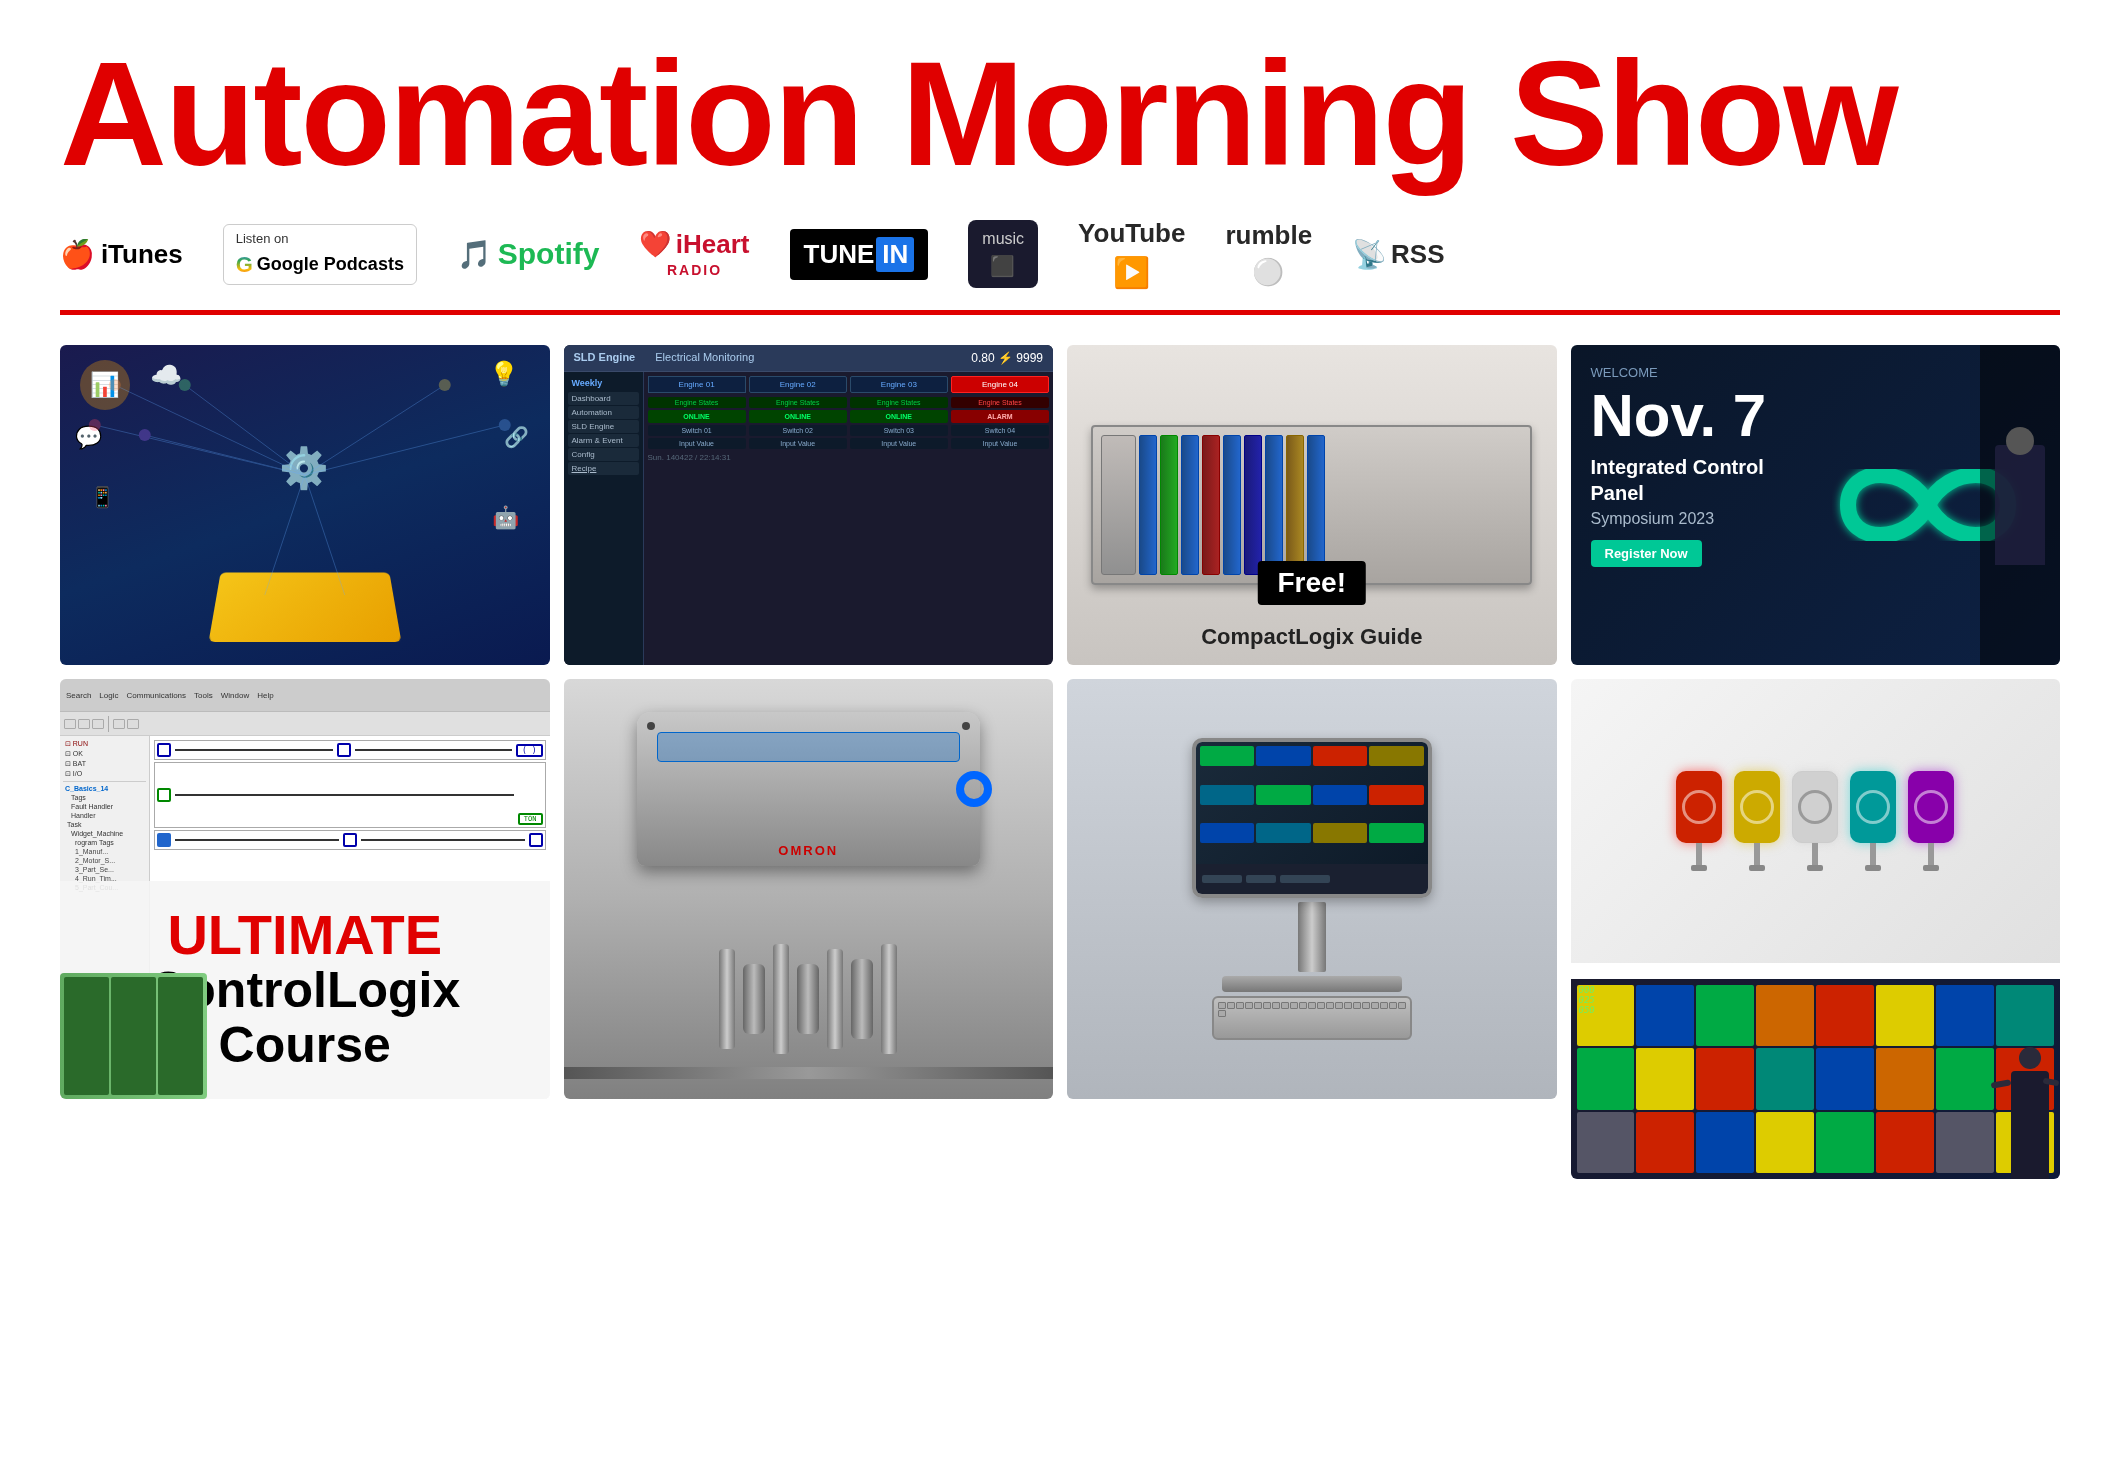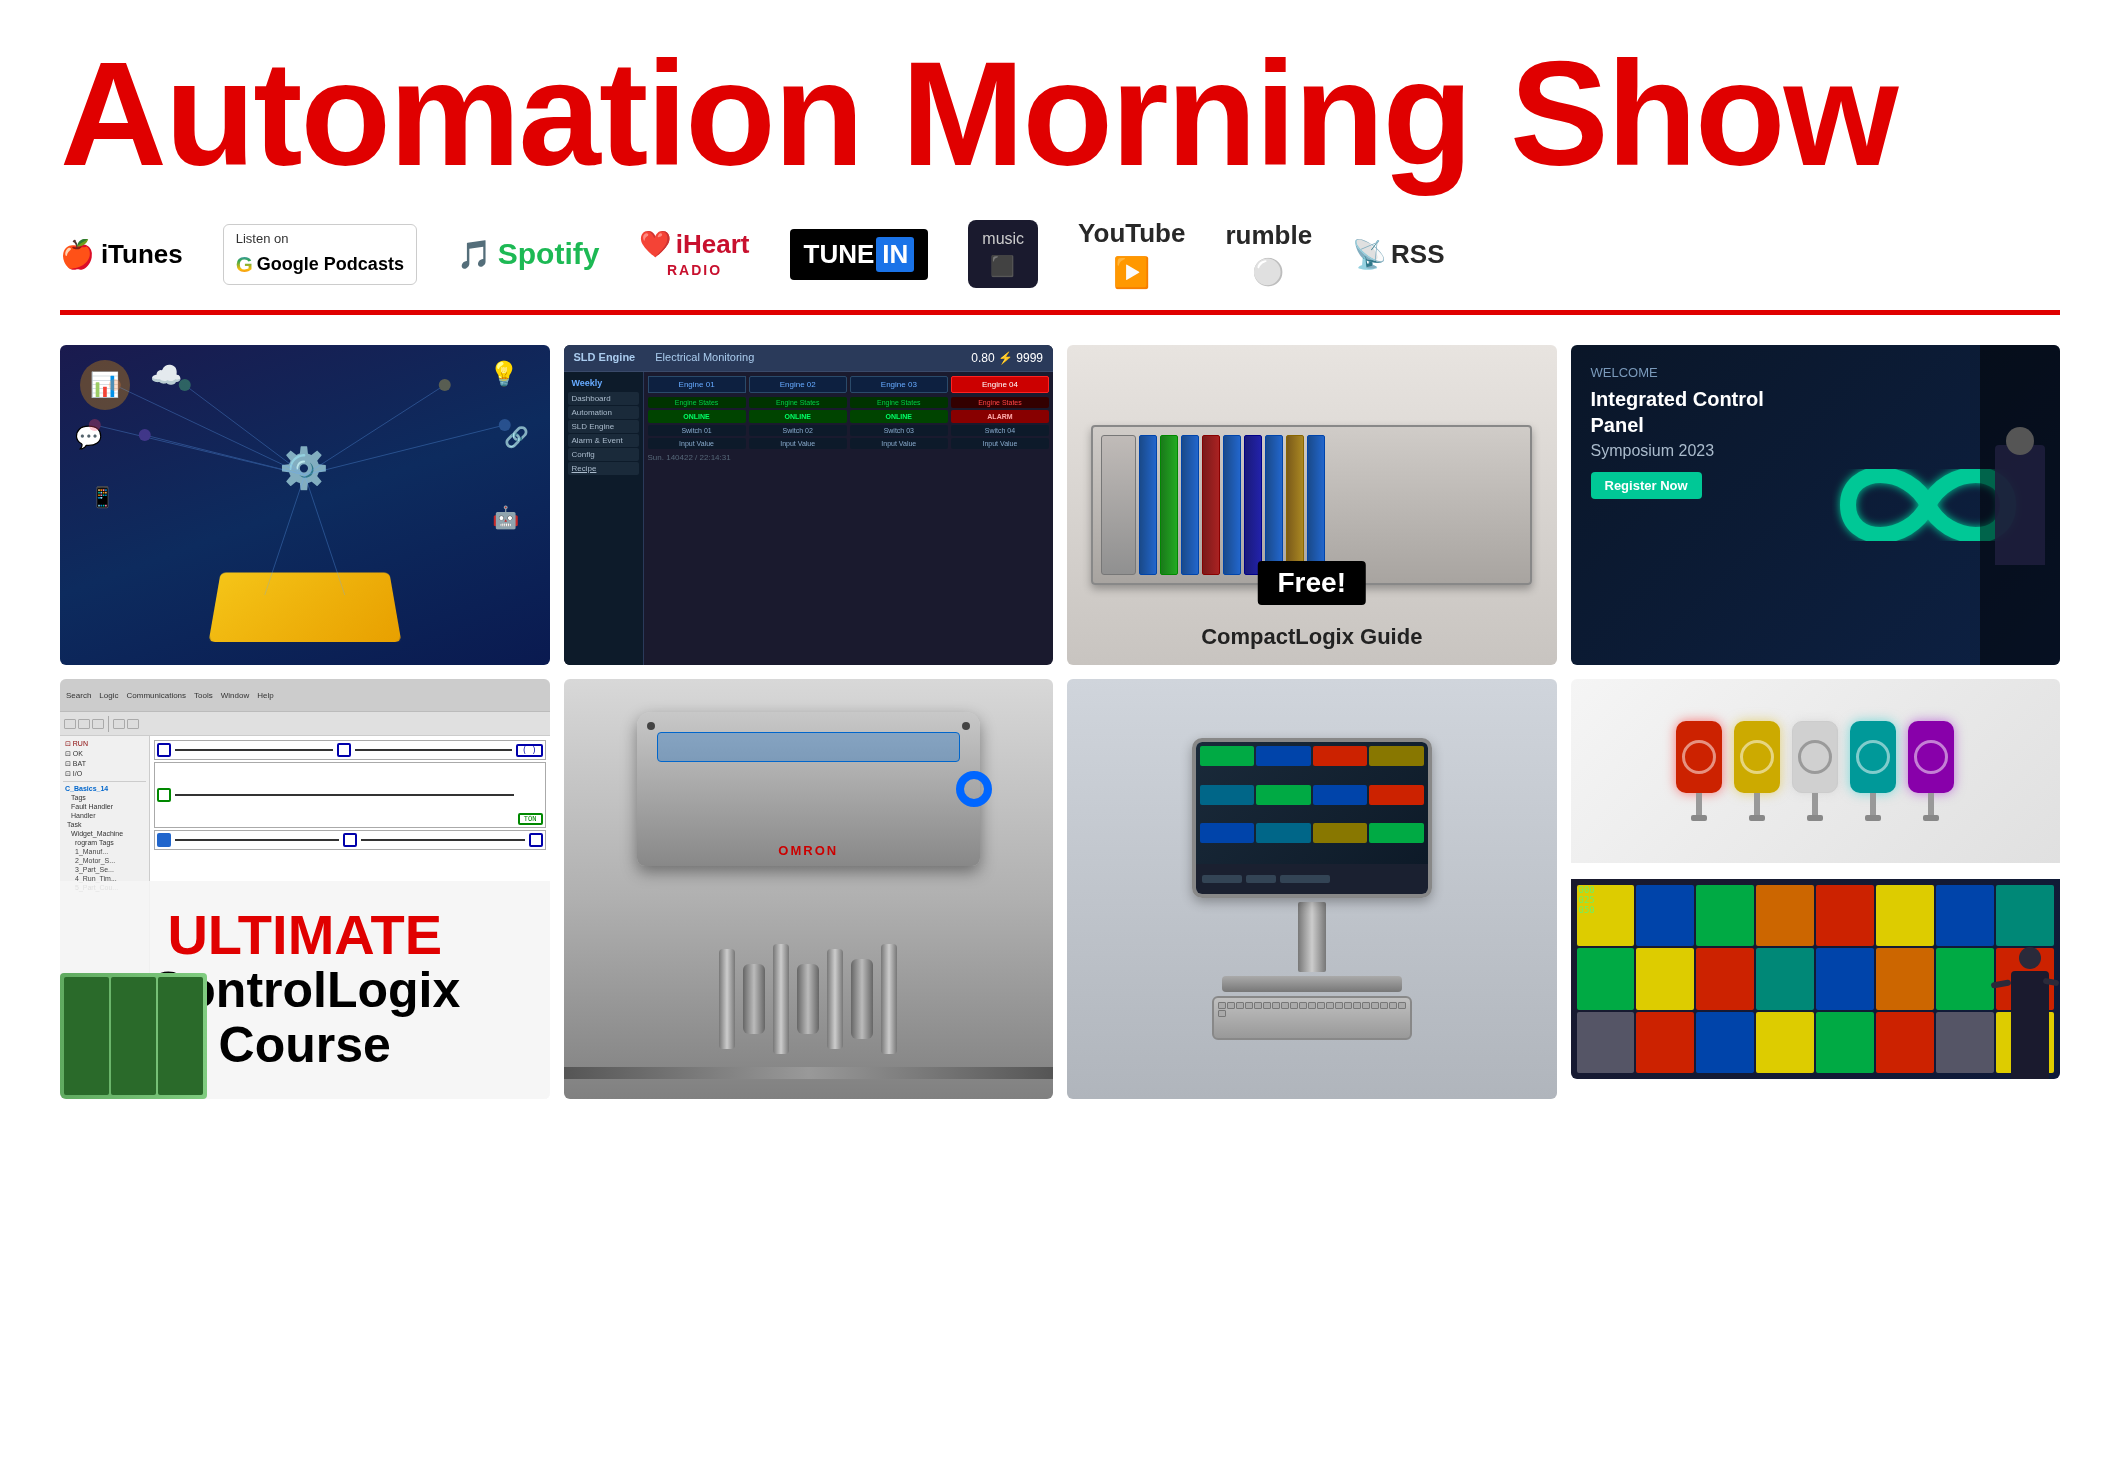--- a/index.html
+++ b/index.html
@@ -424,20 +424,21 @@
         <div style="position:absolute;bottom:60px;left:50%;transform:translateX(-50%);background:#000;color:#fff;padding:6px 20px;font-size:28px;font-weight:900;border-radius:4px;white-space:nowrap;">Free!</div>
 
         <div style="position:absolute;bottom:15px;font-size:22px;font-weight:bold;color:#222;white-space:nowrap;">CompactLogix Guide</div>
       </div>
     </div>
 
     <div class="top-row-item">
       <div style="width:100%;height:100%;background:linear-gradient(135deg,#0a1628,#0d2144);padding:20px;display:flex;position:relative;overflow:hidden;">
         <div style="flex:1;">
           <div style="font-size:13px;color:#7a9abb;margin-bottom:6px;">WELCOME</div>
+          <div style="font-size:60px;font-weight:900;color:#fff;line-height:1;margin-bottom:8px;">Nov. 7</div>
           <div style="font-size:20px;font-weight:bold;color:#fff;line-height:1.3;margin-bottom:4px;">Integrated Control Panel</div>
           <div style="font-size:16px;color:#aabbcc;margin-bottom:12px;">Symposium 2023</div>
           <div style="background:#00c896;color:#fff;padding:6px 14px;border-radius:4px;font-size:13px;font-weight:bold;display:inline-block;">Register Now</div>
         </div>
         <div style="flex:1;display:flex;align-items:center;justify-content:center;">
 
           <svg viewBox="0 0 200 120" width="200" height="120">
             <path d="M100 60 C80 20, 20 20, 20 60 C20 100, 80 100, 100 60 C120 20, 180 20, 180 60 C180 100, 120 100, 100 60Z" fill="none" stroke="#00c896" stroke-width="16" filter="url(#glow)"></path>
             <defs>
               <filter id="glow">
@@ -637,21 +638,21 @@
             <div style="width:8px;height:7px;background:#aaa;border-radius:1px;border:1px solid #777;"></div>
             <div style="width:8px;height:7px;background:#aaa;border-radius:1px;border:1px solid #777;"></div>
             <div style="width:8px;height:7px;background:#aaa;border-radius:1px;border:1px solid #777;"></div>
             <div style="width:8px;height:7px;background:#aaa;border-radius:1px;border:1px solid #777;"></div>
             <div style="width:8px;height:7px;background:#aaa;border-radius:1px;border:1px solid #777;"></div>
           </div>
         </div>
       </div>
     </div>
 
-    <div style="height:400px;border-radius:6px;overflow:hidden;display:flex;flex-direction:column;gap:16px;">
+    <div style="height:500px;border-radius:6px;overflow:hidden;display:flex;flex-direction:column;gap:16px;font-style:italic;">
 
       <div style="flex:1;background:linear-gradient(135deg,#f5f5f5,#e0e0e0);display:flex;align-items:center;justify-content:center;gap:12px;padding:10px;cursor:pointer;">
 
         <div style="display:flex;flex-direction:column;align-items:center;">
           <div style="width:46px;height:72px;background:#cc2200;border-radius:10px;display:flex;align-items:center;justify-content:center;box-shadow:0 0 12px rgba(255,0,0,0.5);">
             <div style="width:34px;height:34px;border-radius:50%;border:3px solid rgba(255,255,255,0.5);"></div>
           </div>
           <div style="width:6px;height:22px;background:#999;"></div>
           <div style="width:16px;height:6px;background:#888;border-radius:2px;"></div>
         </div>

